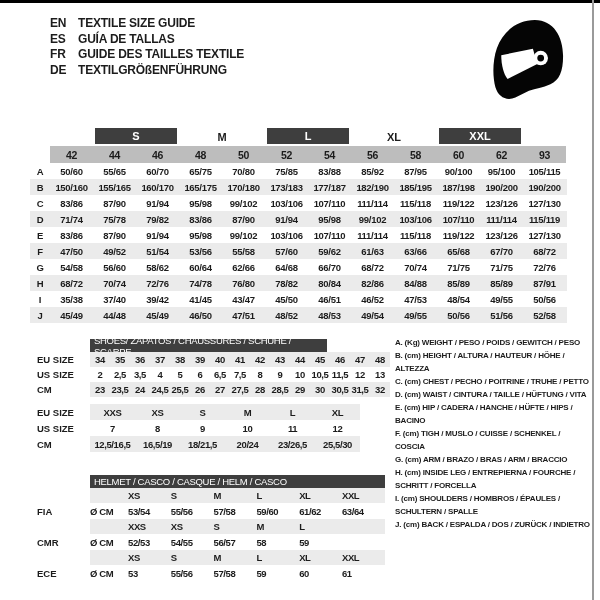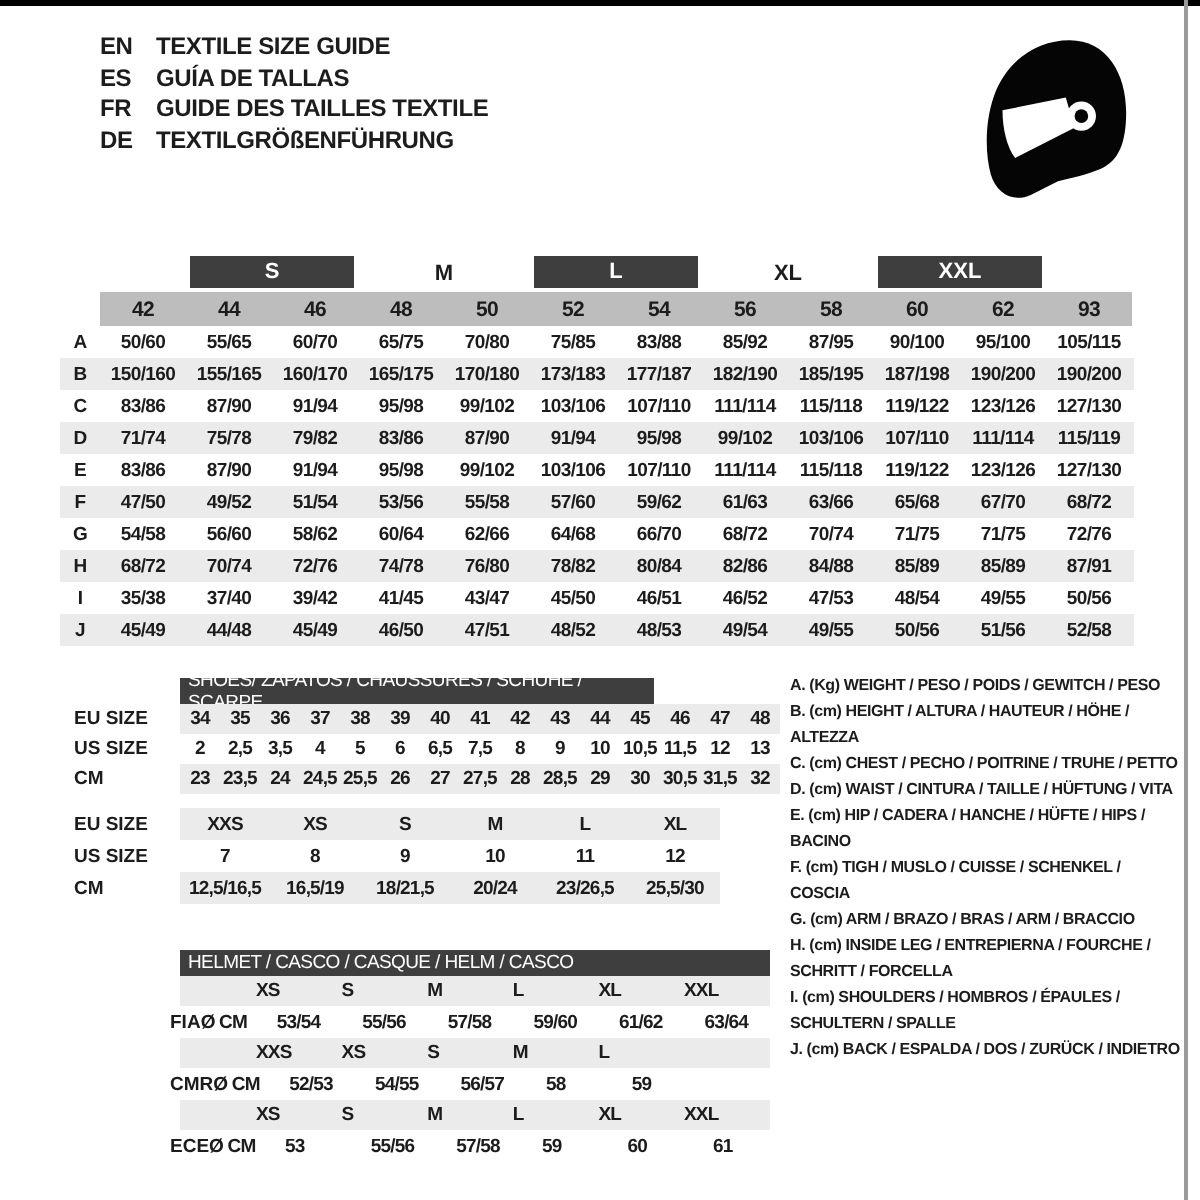--- a/index.html
+++ b/index.html
@@ -41,21 +41,21 @@
   .helmet .band{margin-left:53px;width:295px;}
   .sub-row{display:flex;align-items:center;}
   .sub-row-label{width:53px;font-weight:bold;font-size:9.5px;display:flex;align-items:center;}
   .sub-body{display:grid;height:100%;}
   .sub-body.stripe{background:#ebebeb;}
   .shoes .sub-row{height:15px;}
   .shoes .sub-body{grid-template-columns:repeat(15,20px);width:300px;}
   .gloves .sub-row{height:16px;}
   .gloves .sub-body{grid-template-columns:repeat(6,45px);width:270px;}
   .helmet .sub-row.szrow{height:15px;}
-  .helmet .sub-row.valrow{height:16px;margin-left:48px;}
+  .helmet .sub-row.valrow{height:16px;}
   .helmet .sub-body{grid-template-columns:38px repeat(6,42.8px);width:295px;}
   .cell{display:flex;align-items:center;justify-content:center;font-weight:bold;
         font-size:9.5px;letter-spacing:-0.4px;}
   .cell.left{justify-content:flex-start;}
 
   
   .legend{position:absolute;left:395px;top:336px;width:195px;font-weight:bold;
           font-size:8px;letter-spacing:-0.2px;line-height:13px;}
 </style>
 </head>

